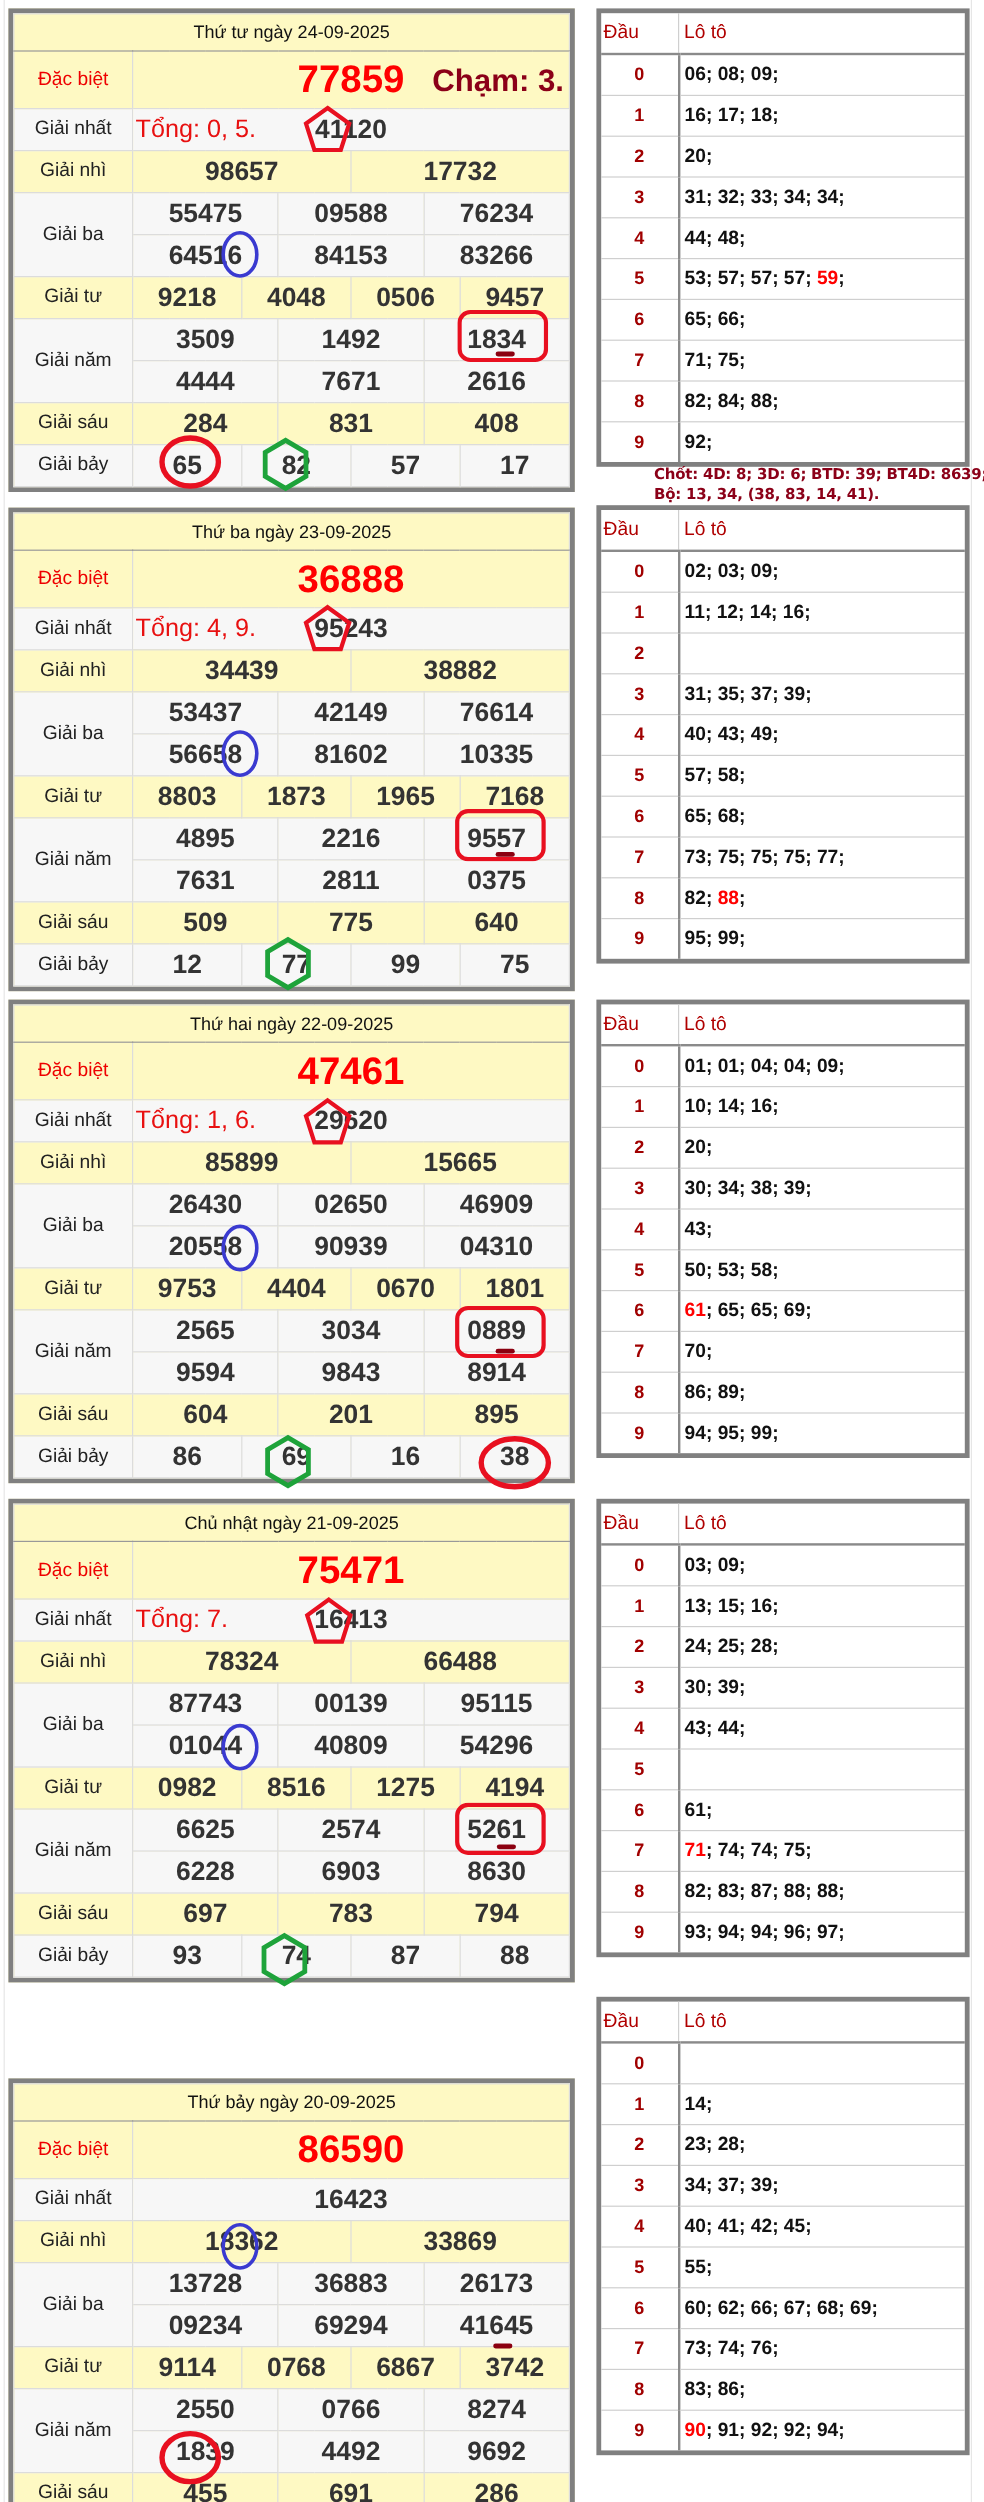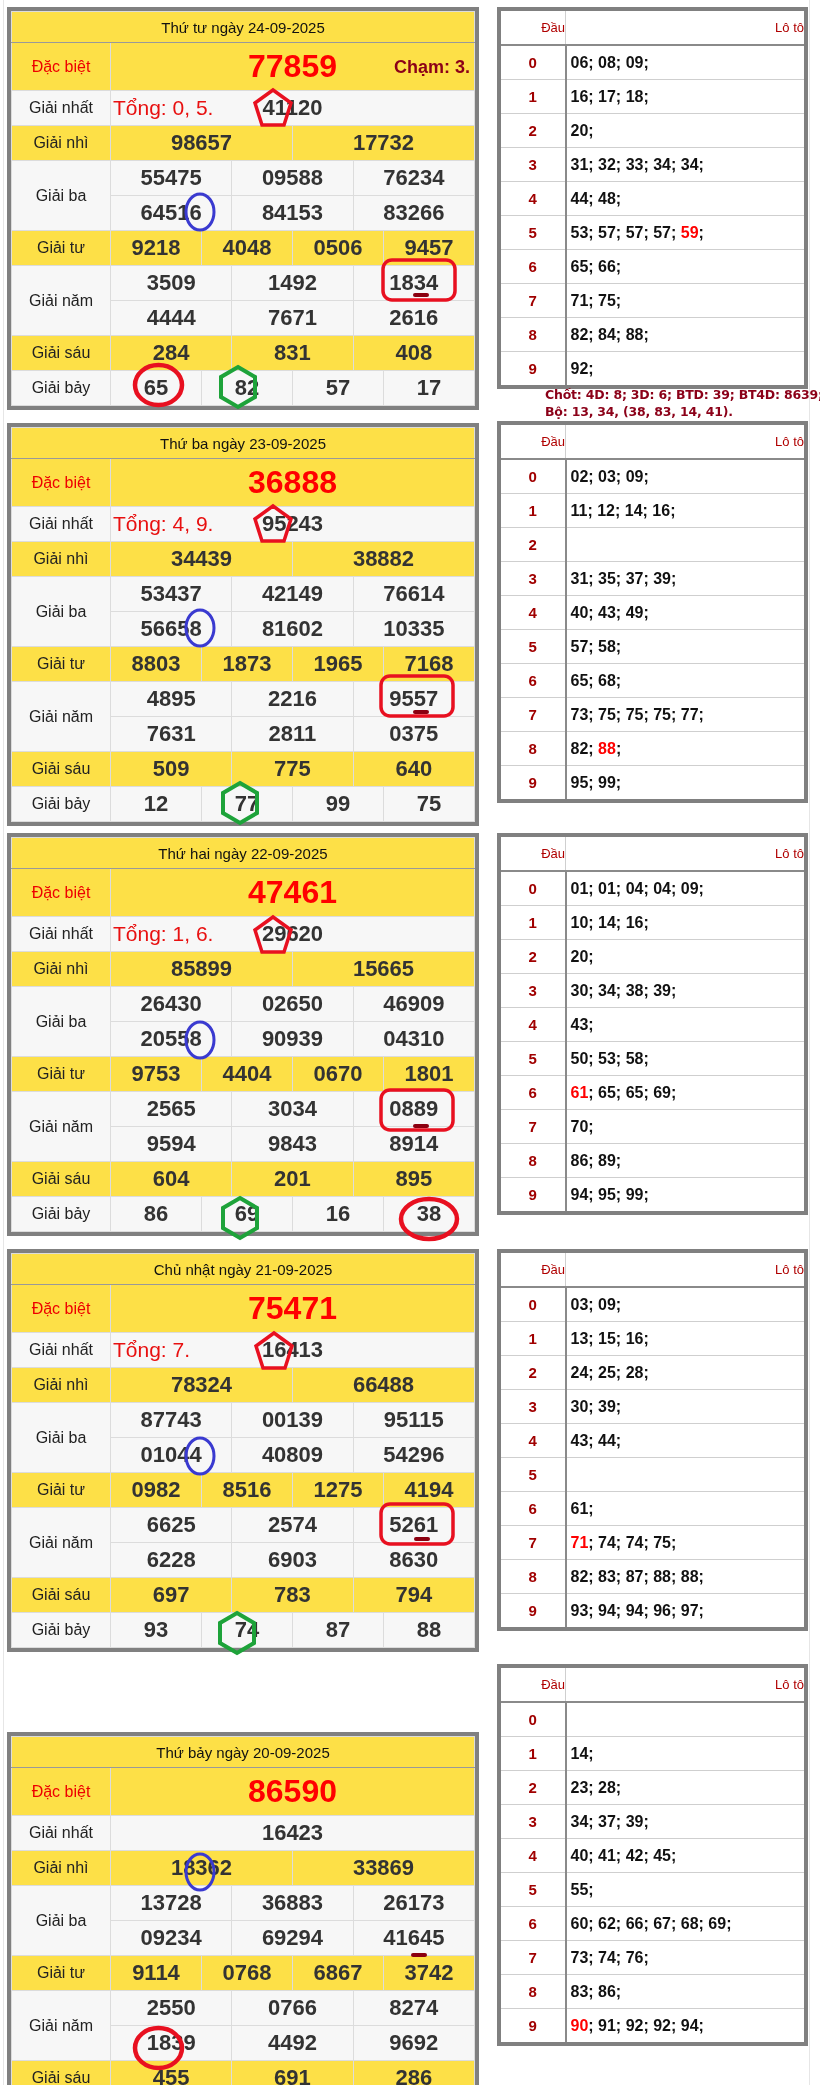--- a/index.html
+++ b/index.html
@@ -1,43 +1,43 @@
 <!DOCTYPE html>
 <html><head>
 <meta charset="utf-8">
 <style>
   html, body { margin:0; padding:0; background:#ffffff; }
   body { width:820px; height:2085px; position:relative; overflow:hidden; font-family:"Liberation Sans", sans-serif; }
   .page-line-left { position:absolute; left:3px; top:0; width:1px; height:2085px; background:#e6e6e6; }
   .page-line-right { position:absolute; left:809px; top:0; width:1px; height:2085px; background:#e6e6e6; }
 
-  .kq { position:absolute; left:7px; width:464px; border:4px solid #808080; background:#fde047; }
+  .kq { position:absolute; left:7px; width:464px; border:4px solid #808080; background:#fef9c3; }
   .kq table { border-collapse:collapse; width:100%; table-layout:fixed; }
   .kq td { border:1px solid #dcdcdc; text-align:center; padding:0; color:#333; }
   .kq .hdr { height:30px; font-size:15px; color:#111; border-bottom:1px solid #999; }
   .kq .lbl { width:99px; font-size:16px; color:#222; }
   .kq .lbl.db { color:#e00; }
   .kq .num { font-weight:bold; font-size:22px; color:#333; }
   .kq .num.db { font-size:32px; color:#f00; }
   .kq tr.alt td { background:#f7f7f7; }
   .kq tr.r-db td { height:47px; }
   .kq tr.r-s td { height:34px; }
   .cell-rel { position:relative; }
   .tong { position:absolute; left:2px; top:50%; transform:translateY(-50%); color:#e81010; font-weight:normal; font-size:21px; white-space:nowrap; }
-  .cham { position:absolute; right:4px; top:50%; transform:translateY(-50%); color:#8b0018; font-weight:bold; font-size:18px; white-space:nowrap; }
+  .cham { position:absolute; right:4px; top:50%; transform:translateY(-50%); color:#8b0018; font-weight:bold; font-size:26px; white-space:nowrap; }
   .g1num { display:inline-block; }
 
   .shape { position:absolute; pointer-events:none; }
 
   .lt { position:absolute; left:497px; width:303px; border:4px solid #808080; background:#fff; }
   .lt table { border-collapse:collapse; width:100%; table-layout:fixed; }
   .lt td { border-bottom:1px solid #cfcfcf; height:33px; padding:0; }
   .lt td.dau { width:64px; text-align:center; color:#a00000; font-weight:bold; font-size:15px; border-right:2px solid #8a8a8a; }
   .lt td.val { padding-left:4px; font-weight:bold; font-size:16px; color:#111; }
-  .lt th { height:33px; font-weight:normal; font-size:13px; color:#b00000; text-align:right; border-bottom:2px solid #8a8a8a; padding:0 0 0 2px; }
+  .lt th { height:33px; font-weight:normal; font-size:16px; color:#b00000; text-align:left; border-bottom:2px solid #8a8a8a; padding:0 0 0 2px; }
   .lt th.h-dau { width:62px; border-right:1px solid #cfcfcf; }
   .lt th.h-val { padding-left:4px;margin-left:40px; }
   .lt tr:last-child td { border-bottom:none; }
   .hl { color:#f00;margin-top:25px; }
 
   .chot { position:absolute; left:497px; top:386px; width:312px; font-family:"DejaVu Sans", sans-serif; font-weight:bold; font-size:12.5px; line-height:17px; color:#8b0018; letter-spacing:-0.2px;margin-left:48px; }
 </style>
 </head>
 <body>
 

